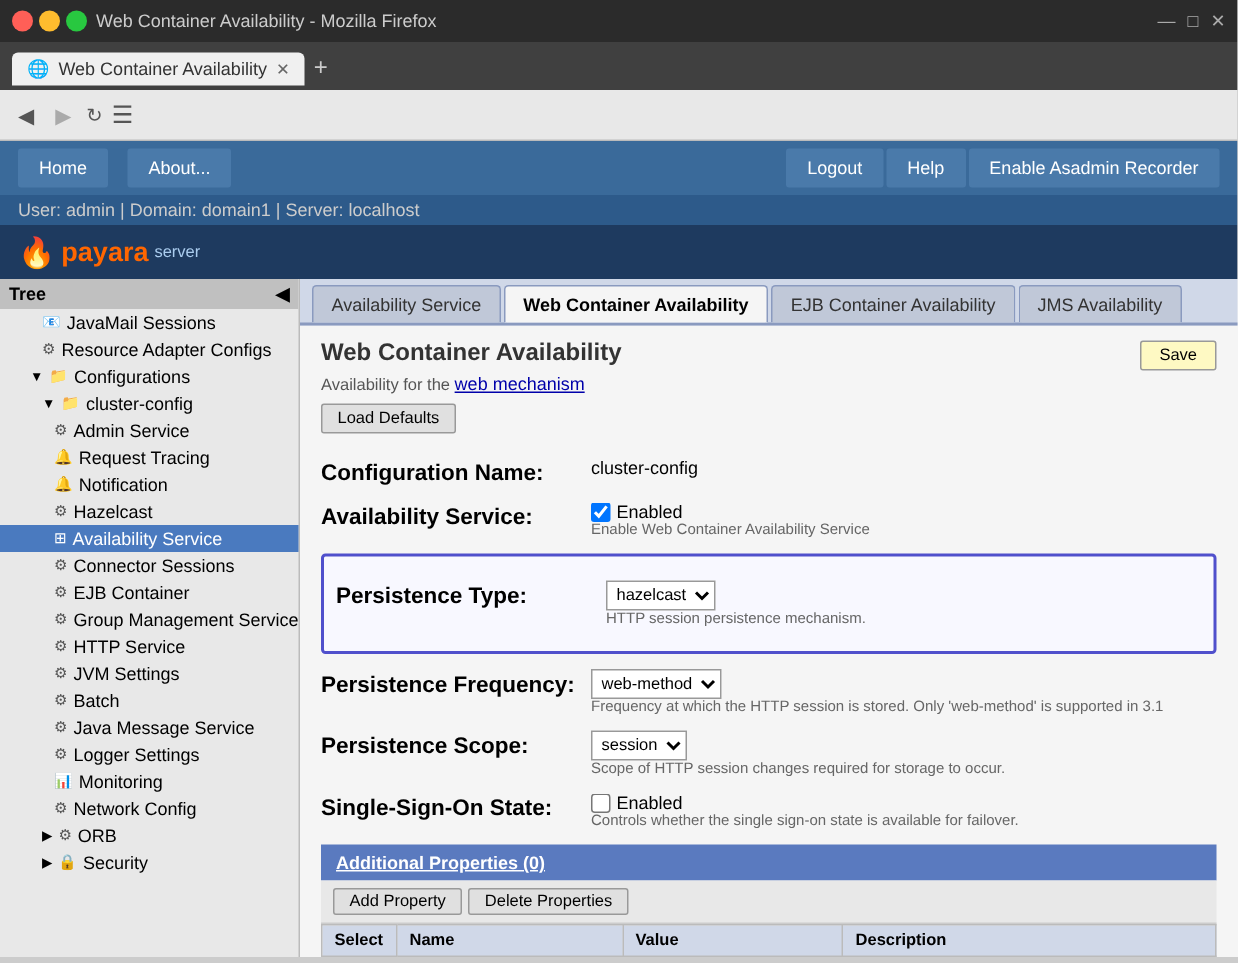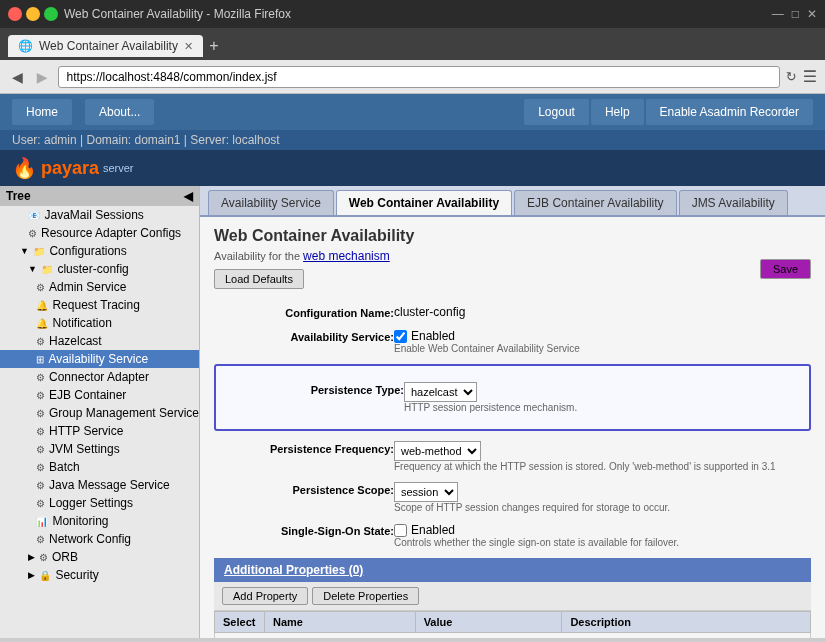--- a/index.html
+++ b/index.html
@@ -65,24 +65,24 @@
     
     .content-tabs { display: flex; background: #d0d8e8; border-bottom: 2px solid #8a9abf; padding: 4px 8px 0; gap: 2px; }
     .content-tab { padding: 5px 12px; background: #c0c8d8; border: 1px solid #8a9abf; border-bottom: none; border-radius: 3px 3px 0 0; cursor: pointer; font-size: 11px; color: #333; }
     .content-tab.active { background: #f5f5f5; font-weight: bold; color: #000; }
 
     
     .content-body { padding: 10px 14px; }
     .page-title { font-size: 16px; font-weight: bold; color: #333; margin-bottom: 4px; }
     .page-subtitle { font-size: 11px; color: #555; margin-bottom: 6px; }
     .load-defaults-btn { padding: 3px 10px; font-size: 11px; border: 1px solid #999; background: #e0e0e0; cursor: pointer; border-radius: 2px; margin-bottom: 12px; }
-    .save-btn { padding: 3px 12px; font-size: 11px; border: 1px solid #999; background: #a21caf; cursor: pointer; border-radius: 2px; margin-top: 32px; }
+    .save-btn { padding: 3px 12px; font-size: 11px; border: 1px solid #999; background: #fef9c3; cursor: pointer; border-radius: 2px; }
 
     .form-row { display: flex; align-items: flex-start; margin-bottom: 10px; }
-    .form-label { width: 180px; font-weight: bold; font-size: 11px; padding-top: 2px; flex-shrink: 0; text-align: right; }
+    .form-label { width: 180px; font-weight: bold; font-size: 15px; padding-top: 2px; flex-shrink: 0; }
     .form-value { flex: 1; font-size: 11px; }
     .form-hint { color: #666; font-size: 10px; margin-top: 0; }
 
     .highlighted-row { border: 2px solid #5050cc; border-radius: 3px; padding: 16px 8px; background: #f8f8ff; margin-bottom: 10px; }
     .highlighted-row .form-row { margin-bottom: 0; }
 
     .checkbox-label { display: flex; align-items: center; gap: 4px; }
 
     select.form-select { font-size: 11px; padding: 2px; border: 1px solid #999; background: white; }
 
@@ -124,21 +124,20 @@
     <span>🌐</span>
     <span>Web Container Availability</span>
     <span class="tab-close">✕</span>
   </div>
   <button class="tab-new">+</button>
 </div>
 
 <div class="addressbar">
   <button class="nav-btn">◀</button>
   <button class="nav-btn" disabled="">▶</button>
-  <input class="address-input" type="text" value="https://localhost:4848/common/index.jsf" style="">
   <button class="refresh-btn">↻</button>
   <button class="menu-btn">☰</button>
 </div>
 
 <div class="app-header">
   <div class="app-nav-left">
     <button class="app-nav-btn">Home</button>
     <button class="app-nav-btn">About...</button>
   </div>
   <div class="app-nav-right">
@@ -199,21 +198,21 @@
       <div class="sidebar-item indent3">
         <span class="sidebar-icon">⚙</span>
         <span>Hazelcast</span>
       </div>
       <div class="sidebar-item indent3 selected">
         <span class="sidebar-icon">⊞</span>
         <span>Availability Service</span>
       </div>
       <div class="sidebar-item indent3">
         <span class="sidebar-icon">⚙</span>
-        <span>Connector Adapter</span>
+        <span>Connector Sessions</span>
       </div>
       <div class="sidebar-item indent3">
         <span class="sidebar-icon">⚙</span>
         <span>EJB Container</span>
       </div>
       <div class="sidebar-item indent3">
         <span class="sidebar-icon">⚙</span>
         <span>Group Management Service</span>
       </div>
       <div class="sidebar-item indent3">

